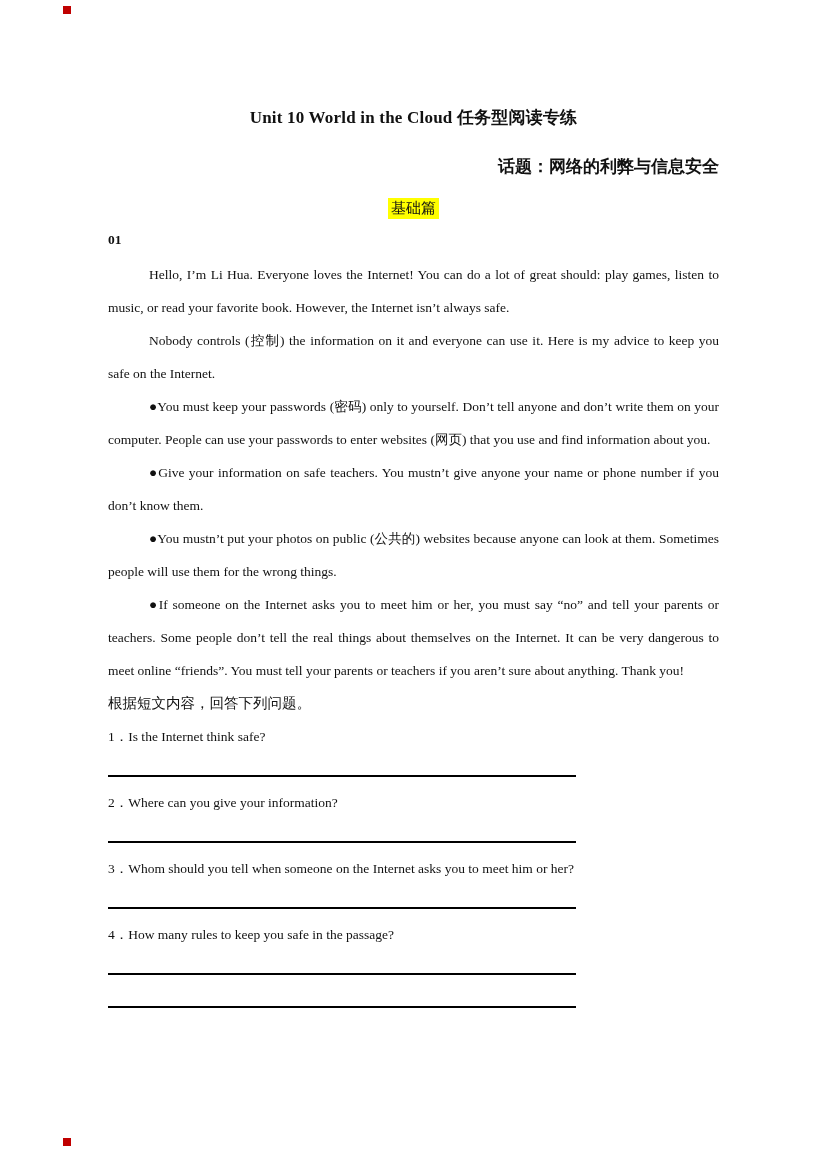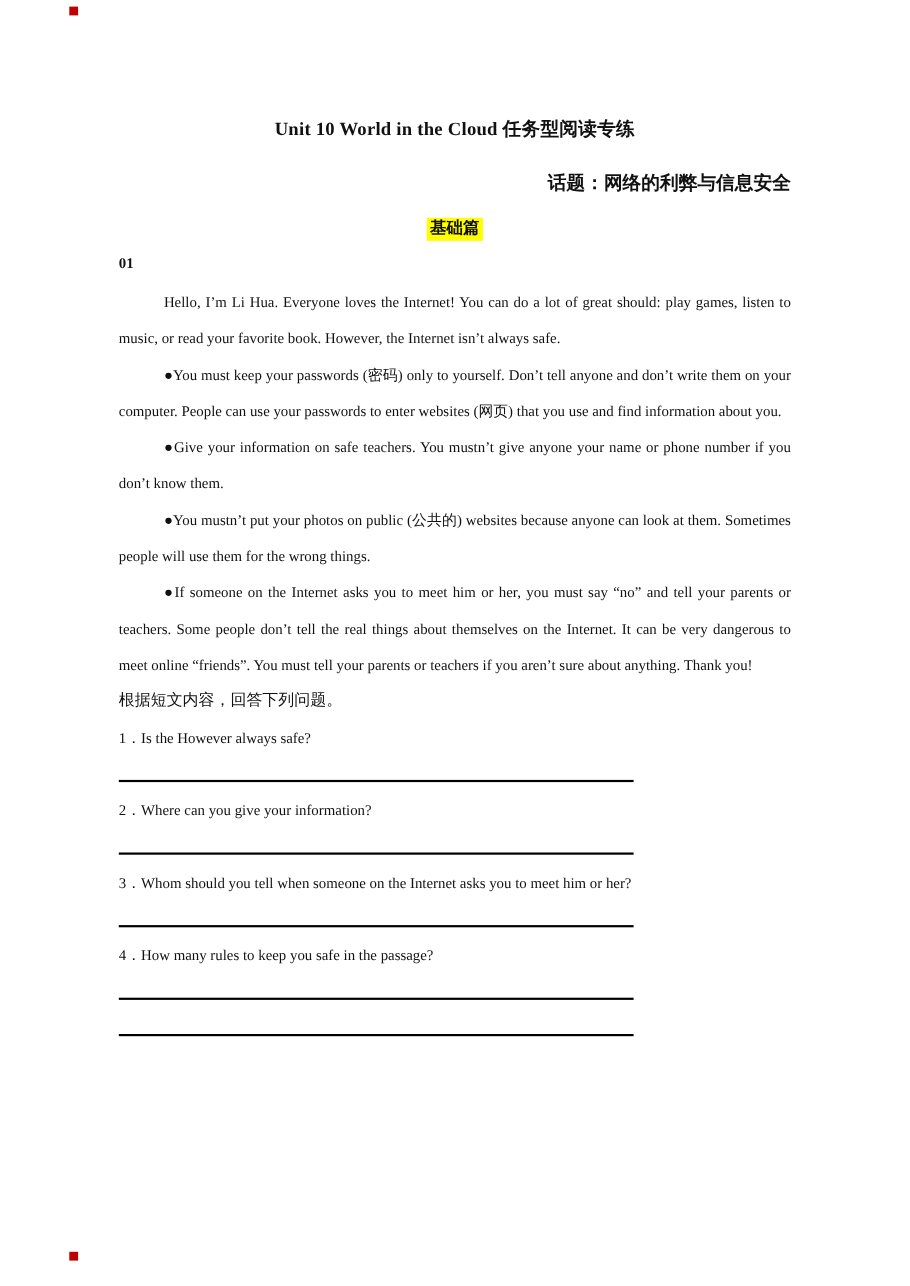--- a/index.html
+++ b/index.html
@@ -43,21 +43,21 @@
     text-align: right;
   }
   .badge-row {
     margin-top: 20px;
     text-align: center;
   }
   .badge {
     display: inline-block;
     background: #ffff00;
     font-size: 15px;
-    font-weight: bold;
+    font-weight: normal;
     padding: 1px 3px;
     line-height: 19px;
   }
   .exnum {
     margin-top: 13px;
     text-align: left;
     font-size: 13.5px;
     font-weight: bold;
   }
 
@@ -108,31 +108,32 @@
   <h2 class="topic">话题：网络的利弊与信息安全</h2>
 
   <div class="badge-row">
     <span class="badge">基础篇</span>
   </div>
 
   <div class="exnum">01</div>
 
   <div class="passage">
     <p>Hello, I’m Li Hua. Everyone loves the Internet! You can do a lot of great should: play games, listen to music, or read your favorite book. However, the Internet isn’t always safe.</p>
+    <p>Nobody controls (控制) the information on it and everyone can use it. Here is my advice to keep you safe on the Internet.</p>
     <p>●You must keep your passwords (密码) only to yourself. Don’t tell anyone and don’t write them on your computer. People can use your passwords to enter websites (网页) that you use and find information about you.</p>
     <p>●Give your information on safe teachers. You mustn’t give anyone your name or phone number if you don’t know them.</p>
     <p>●You mustn’t put your photos on public (公共的) websites because anyone can look at them. Sometimes people will use them for the wrong things.</p>
     <p>●If someone on the Internet asks you to meet him or her, you must say “no” and tell your parents or teachers. Some people don’t tell the real things about themselves on the Internet. It can be very dangerous to meet online “friends”. You must tell your parents or teachers if you aren’t sure about anything. Thank you!</p>
   </div>
 
   <div class="instructions">根据短文内容，回答下列问题。</div>
 
   <div class="qa">
 
-    <div class="question"><span>1．</span><span>Is the However always safe?</span></div>
+    <div class="question"><span>1．</span><span>Is the Internet think safe?</span></div>
     <div class="blank">
         <span class="rule"></span>
       </div>
 
     <div class="question"><span>2．</span><span>Where can you give your information?</span></div>
     <div class="blank">
         <span class="rule"></span>
       </div>
 
     <div class="question"><span>3．</span><span>Whom should you tell when someone on the Internet asks you to meet him or her?</span></div>

